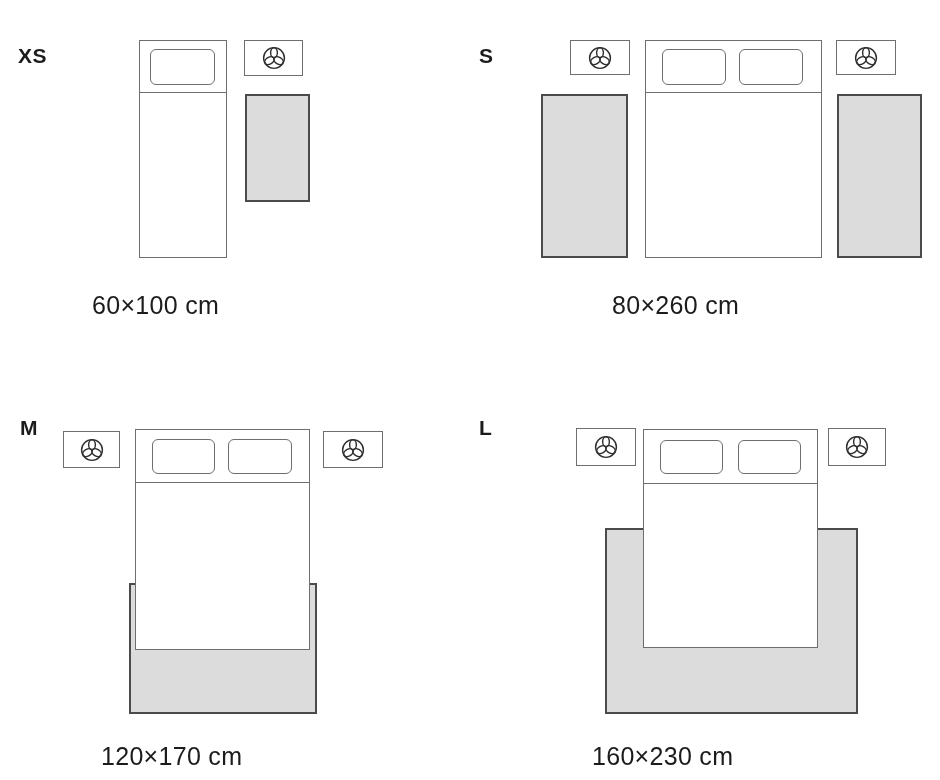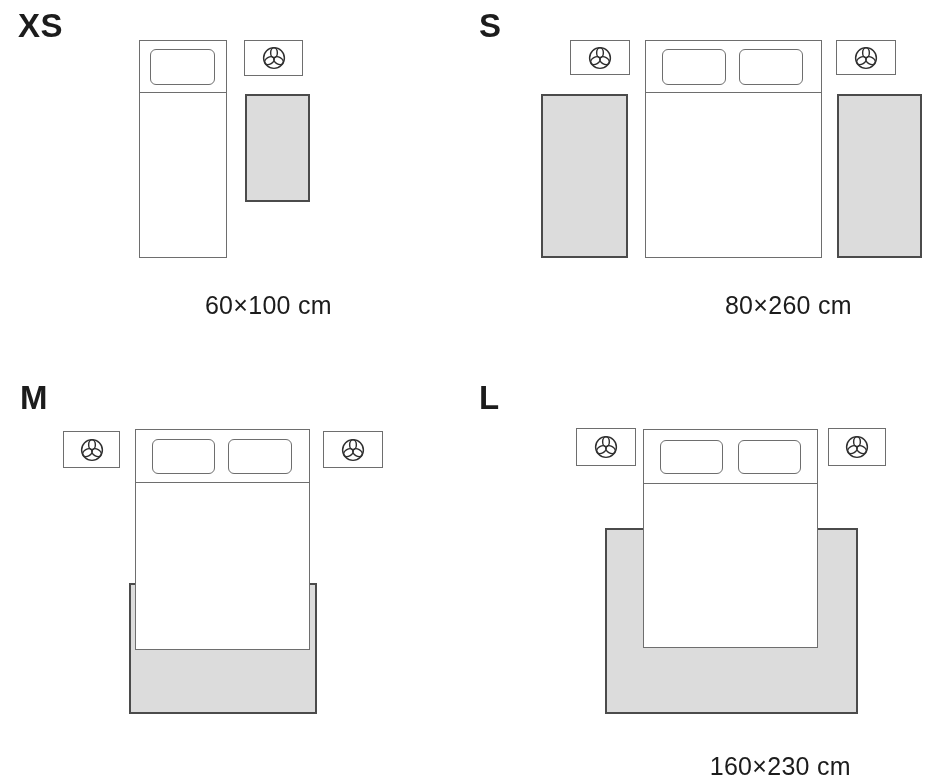--- a/index.html
+++ b/index.html
@@ -16,26 +16,26 @@
     background:var(--background);
   }
   .canvas{
     position:relative;
     width:940px;height:780px;
     background:var(--background);
     overflow:hidden;
   }
   .size-label{
     position:absolute;
-    font-size:33px;font-weight:700;color:var(--text);
-    letter-spacing:.5px;line-height:1;
+    font-size:21px;font-weight:700;color:var(--text);
+    letter-spacing:.5px;line-height:1;margin-top:36px;
   }
   .caption{
     position:absolute;
-    width:240px;text-align:right;
+    width:240px;text-align:left;
     font-size:25px;font-weight:400;color:var(--text);
     line-height:1;letter-spacing:.3px;
   }
   .bed{
     position:absolute;
     background:#ffffff;
     border:1.5px solid var(--outline);
     box-sizing:border-box;
     z-index:2;
   }
@@ -159,20 +159,21 @@
         <circle cx="20" cy="20" r="13"></circle>
         <ellipse cx="20" cy="13.5" rx="4.2" ry="6.3"></ellipse>
         <ellipse cx="20" cy="13.5" rx="4.2" ry="6.3" transform="rotate(120 20 20)"></ellipse>
         <ellipse cx="20" cy="13.5" rx="4.2" ry="6.3" transform="rotate(240 20 20)"></ellipse>
       </svg>
     </span>
   </div>
 
   <div class="rug" style="left:129px;top:583px;width:188px;height:131px;"></div>
 
+  <div class="caption" style="left:101px;top:744px;">120×170 cm</div>
 
   <div class="size-label" style="left:479px;top:381px;">L</div>
 
   <div class="nightstand" style="left:576px;top:428px;width:60px;height:38px;">
     <span>
       <svg width="32" height="32" viewBox="0 0 40 40" fill="none" stroke="var(--icon-stroke)" stroke-width="1.8">
         <circle cx="20" cy="20" r="13"></circle>
         <ellipse cx="20" cy="13.5" rx="4.2" ry="6.3"></ellipse>
         <ellipse cx="20" cy="13.5" rx="4.2" ry="6.3" transform="rotate(120 20 20)"></ellipse>
         <ellipse cx="20" cy="13.5" rx="4.2" ry="6.3" transform="rotate(240 20 20)"></ellipse>
@@ -193,15 +194,15 @@
         <circle cx="20" cy="20" r="13"></circle>
         <ellipse cx="20" cy="13.5" rx="4.2" ry="6.3"></ellipse>
         <ellipse cx="20" cy="13.5" rx="4.2" ry="6.3" transform="rotate(120 20 20)"></ellipse>
         <ellipse cx="20" cy="13.5" rx="4.2" ry="6.3" transform="rotate(240 20 20)"></ellipse>
       </svg>
     </span>
   </div>
 
   <div class="rug" style="left:605px;top:528px;width:253px;height:186px;"></div>
 
-  <div class="caption" style="left:611px;top:744px;margin-top:10px;">160×230 cm</div>
+  <div class="caption" style="left:592px;top:744px;">160×230 cm</div>
 
 </div>
 
 </body></html>

